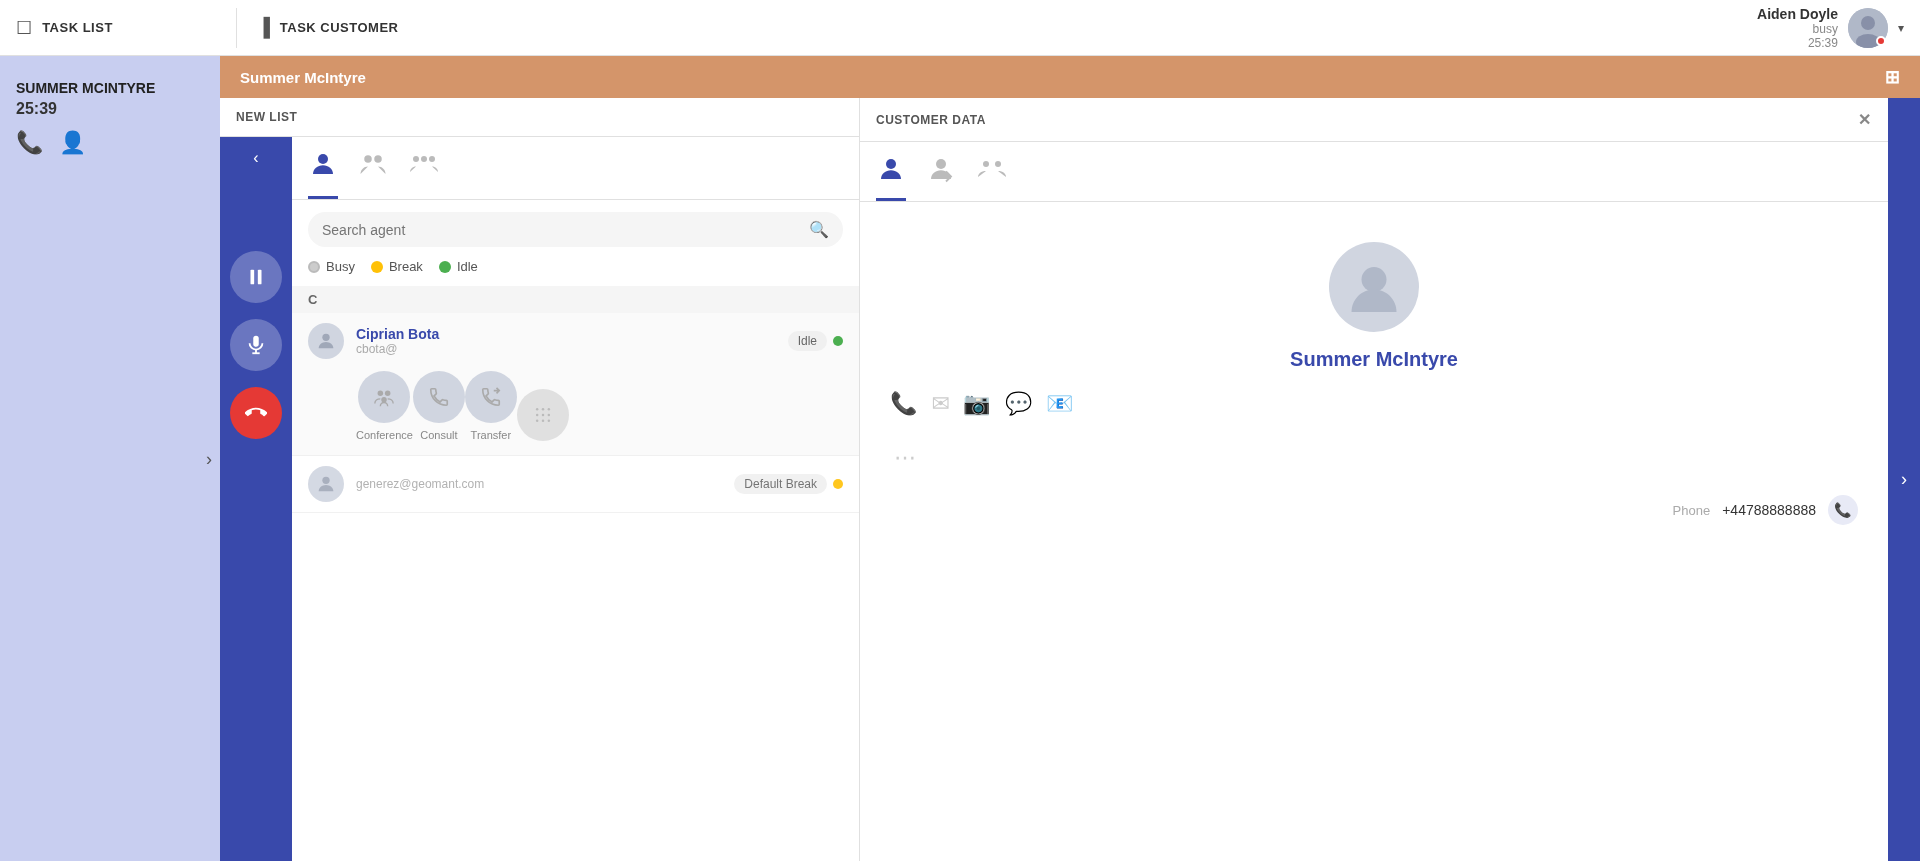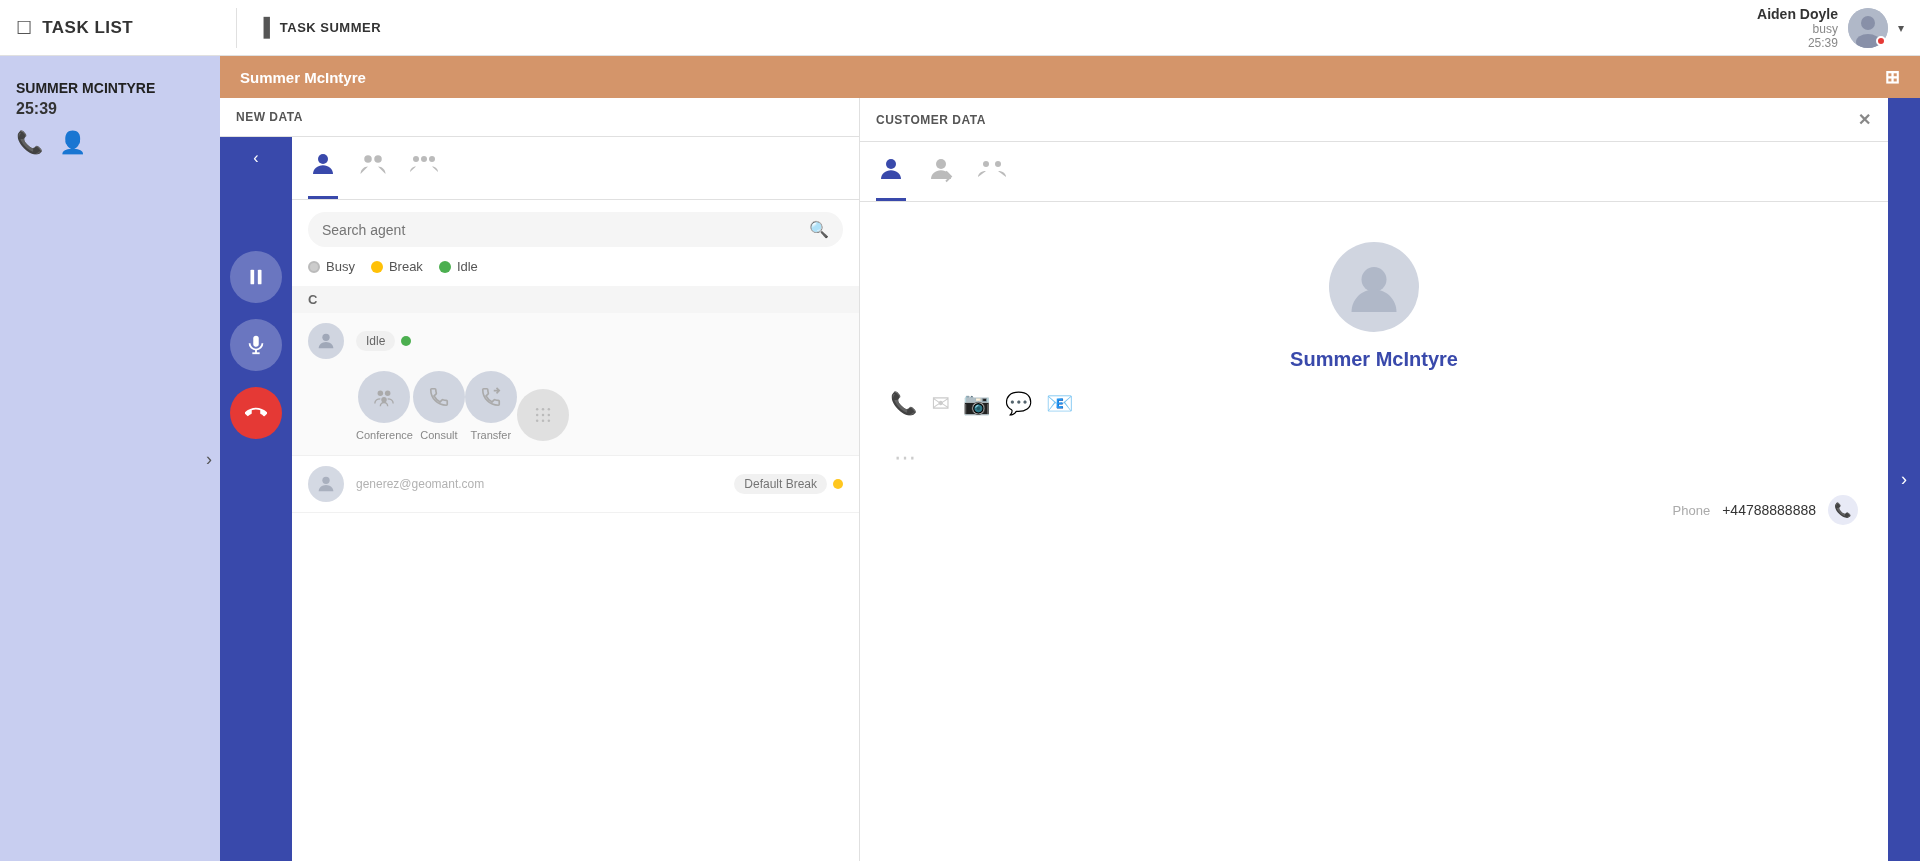--- a/index.html
+++ b/index.html
@@ -5,21 +5,21 @@
     * { box-sizing: border-box; margin: 0; padding: 0; }
     body { font-family: 'Segoe UI', Arial, sans-serif; background: #c8cef0; width: 1920px; height: 861px; overflow: hidden; }
 
     
     .topbar {
       display: flex; align-items: center; background: #fff;
       height: 56px; padding: 0 16px; border-bottom: 1px solid #e0e0e0;
       position: relative; z-index: 10;
     }
     .topbar-left { display: flex; align-items: center; gap: 10px; width: 220px; }
-    .topbar-title { font-size: 17px; font-weight: 600; color: #333; letter-spacing: 0.5px; }
+    .topbar-title { font-size: 13px; font-weight: 600; color: #333; letter-spacing: 0.5px; }
     .topbar-divider { width: 1px; height: 40px; background: #e0e0e0; }
     .topbar-task { display: flex; align-items: center; gap: 10px; padding-left: 20px; }
     .topbar-task-title { font-size: 13px; font-weight: 600; color: #333; letter-spacing: 0.5px; }
     .topbar-right { margin-left: auto; display: flex; align-items: center; gap: 10px; }
     .user-info { text-align: right; }
     .user-name { font-size: 14px; font-weight: 600; color: #333; }
     .user-status { font-size: 12px; color: #888; }
     .user-time { font-size: 12px; color: #888; }
     .avatar-wrap { position: relative; }
     .avatar-img {
@@ -215,21 +215,21 @@
 <body>
 
 <div class="topbar">
   <div class="topbar-left">
     <span style="font-size:18px;color:#555;">☐</span>
     <span class="topbar-title">TASK LIST</span>
   </div>
   <div class="topbar-divider"></div>
   <div class="topbar-task">
     <span style="font-size:18px;color:#555;font-weight:bold;">▐</span>
-    <span class="topbar-task-title">TASK SUMMER</span>
+    <span class="topbar-task-title">TASK CUSTOMER</span>
   </div>
   <div class="topbar-right">
     <div class="user-info">
       <div class="user-name">Aiden Doyle</div>
       <div class="user-status">busy</div>
       <div class="user-time">25:39</div>
     </div>
     <div class="avatar-wrap">
       <div class="avatar-img">
         <svg viewBox="0 0 40 40" width="40" height="40">
@@ -261,21 +261,21 @@
   <div class="content-area">
 
     <div class="call-banner">
       <span class="call-banner-name">Summer McIntyre</span>
       <span class="grid-icon">⊞</span>
     </div>
 
     <div class="panel-row">
 
       <div class="new-call-panel">
-        <div class="new-call-header">NEW DATA</div>
+        <div class="new-call-header">NEW LIST</div>
         <div class="panel-inner">
 
           <div class="blue-sidebar">
             <span class="bs-chevron">‹</span>
             <button class="bs-btn bs-btn-pause">
               <svg width="22" height="22" viewBox="0 0 24 24" fill="white">
                 <rect x="6" y="4" width="4" height="16" rx="1"></rect>
                 <rect x="14" y="4" width="4" height="16" rx="1"></rect>
               </svg>
             </button>
@@ -358,20 +358,24 @@
 
 
               <div class="agent-item expanded">
                 <div class="agent-item-row">
                   <div class="agent-avatar">
                     <svg viewBox="0 0 24 24">
                         <circle cx="12" cy="8" r="4"></circle>
                         <path d="M4 20c0-4 3.6-7 8-7s8 3 8 7"></path>
                       </svg>
                   </div>
+                  <div class="agent-info">
+                    <div class="agent-name">Ciprian Bota</div>
+                    <div class="agent-email">cbota@</div>
+                  </div>
                   <div class="agent-status-wrap">
                     <span class="status-pill">Idle</span>
                     <div class="status-dot status-dot-green"></div>
                   </div>
                 </div>
 
                 <div class="agent-actions">
                   <div class="action-btn-wrap">
                     <button class="action-btn">
                       <svg width="22" height="22" viewBox="0 0 24 24" fill="#aaa">

